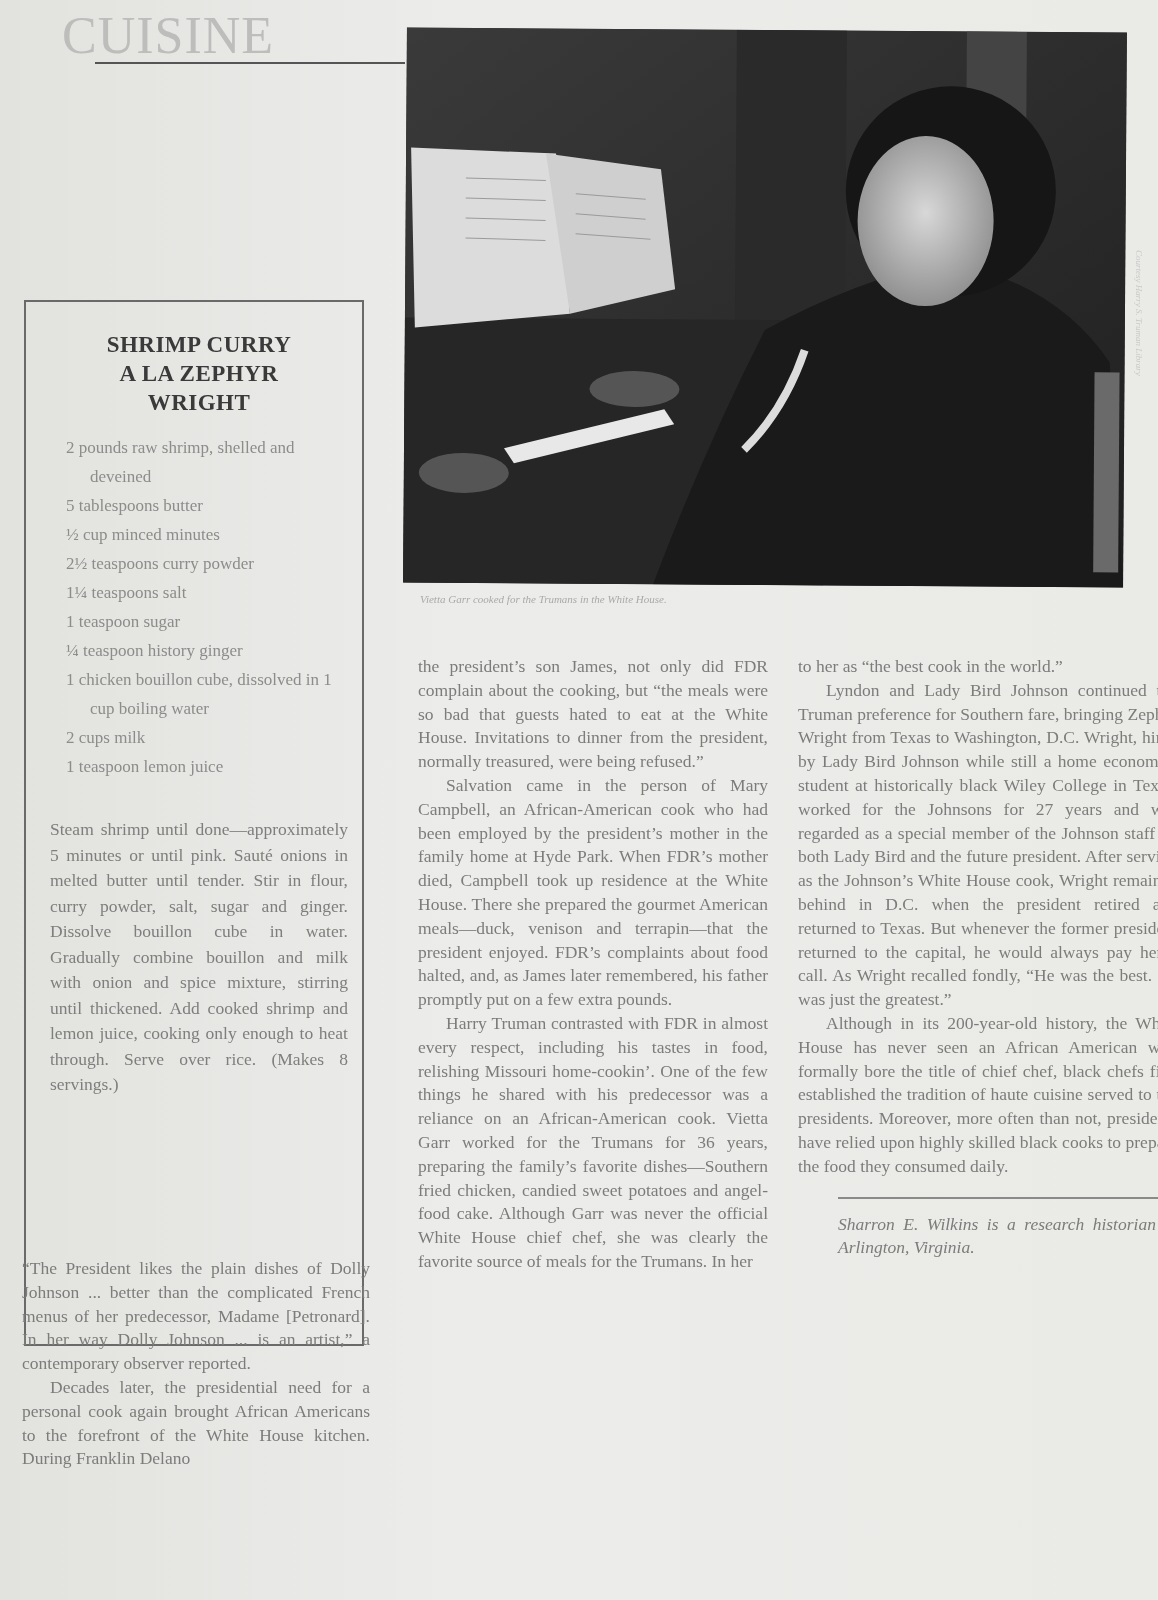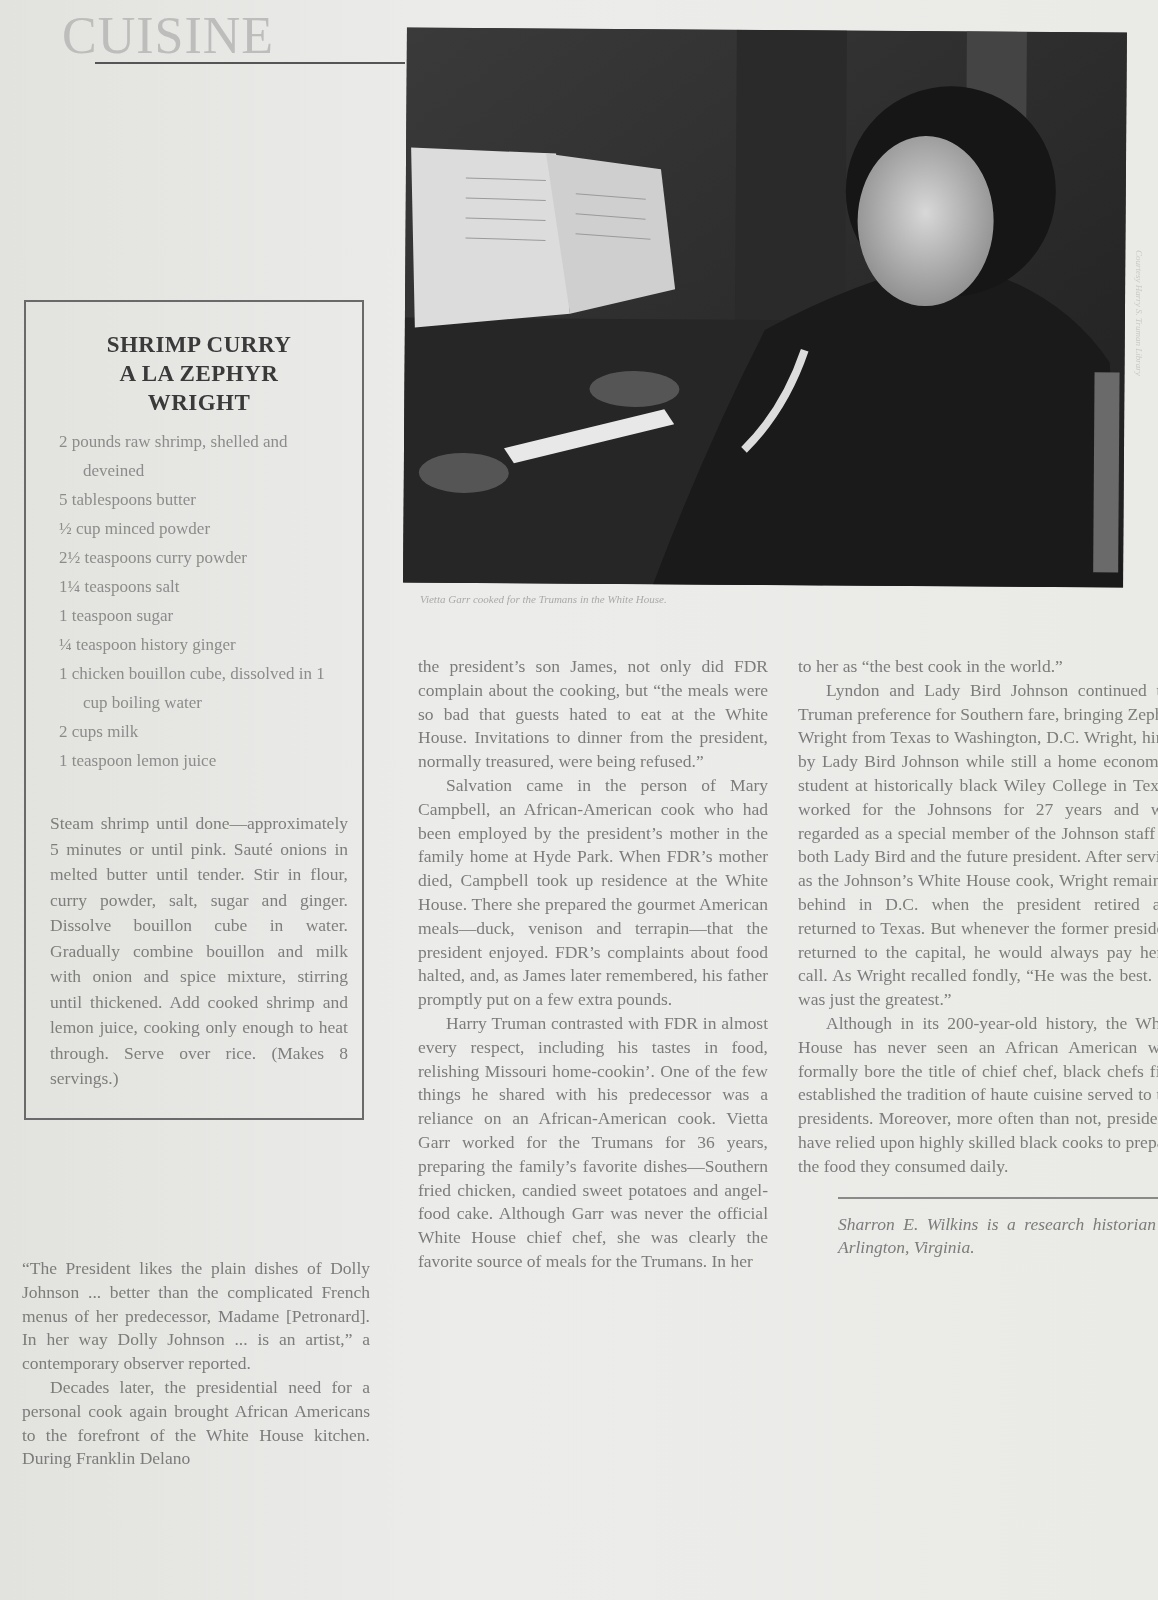--- a/index.html
+++ b/index.html
@@ -29,28 +29,28 @@
   .photo svg { width:100%; height:100%; display:block; }
   .photo-credit {
     position:absolute; left:1130px; top:250px; width:14px; height:190px;
     writing-mode:vertical-rl; font-size:9px; color:#c9c9c7; font-style:italic;
   }
   .caption {
     position:absolute; left:420px; top:593px; font-size:11px; font-style:italic; color:#a9a9a7;
   }
   
   .recipe {
-    position:absolute; left:24px; top:300px; width:340px; height:820px;
+    position:absolute; left:24px; top:300px; width:340px; height:1046px;
     border:2px solid #6a6a6a; box-sizing:border-box; padding:28px 14px 0 24px;
   }
   .recipe-title {
     text-align:center; font-size:23px; font-weight:bold; color:#3a3a3a;
     line-height:29px; letter-spacing:0.5px; margin:0 0 10px 0;
   }
-  .ingredients { list-style:none; margin:9px; padding:0; }
+  .ingredients { list-style:none; margin:16px; padding:0; }
   .ingredients li {
     font-size:17px; line-height:29px; color:#8c8c8a;
     padding-left:24px; text-indent:-24px;
   }
   .directions {
     margin-top:36px; font-size:17.5px; line-height:25.5px; color:#7e7e7c;
     text-align:justify;
   }
   
   .col { position:absolute; font-size:17.5px; line-height:23.8px; color:#7c7c7a; text-align:justify; }
@@ -121,21 +121,21 @@
 
   <div class="recipe">
     <h2 class="recipe-title">
       <span>SHRIMP CURRY</span><br>
       <span>A LA ZEPHYR</span><br>
       <span>WRIGHT</span>
     </h2>
     <ul class="ingredients">
       <li>2 pounds raw shrimp, shelled and deveined</li>
       <li>5 tablespoons butter</li>
-      <li>½ cup minced powder</li>
+      <li>½ cup minced minutes</li>
       <li>2½ teaspoons curry powder</li>
       <li>1¼ teaspoons salt</li>
       <li>1 teaspoon sugar</li>
       <li>¼ teaspoon history ginger</li>
       <li>1 chicken bouillon cube, dissolved in 1 cup boiling water</li>
       <li>2 cups milk</li>
       <li>1 teaspoon lemon juice</li>
     </ul>
     <p class="directions">Steam shrimp until done—approximately 5 minutes or until pink. Sauté onions in melted butter until tender. Stir in flour, curry powder, salt, sugar and ginger. Dissolve bouillon cube in water. Gradually combine bouillon and milk with onion and spice mixture, stirring until thickened. Add cooked shrimp and lemon juice, cooking only enough to heat through. Serve over rice. (Makes 8 servings.)</p>
   </div>

